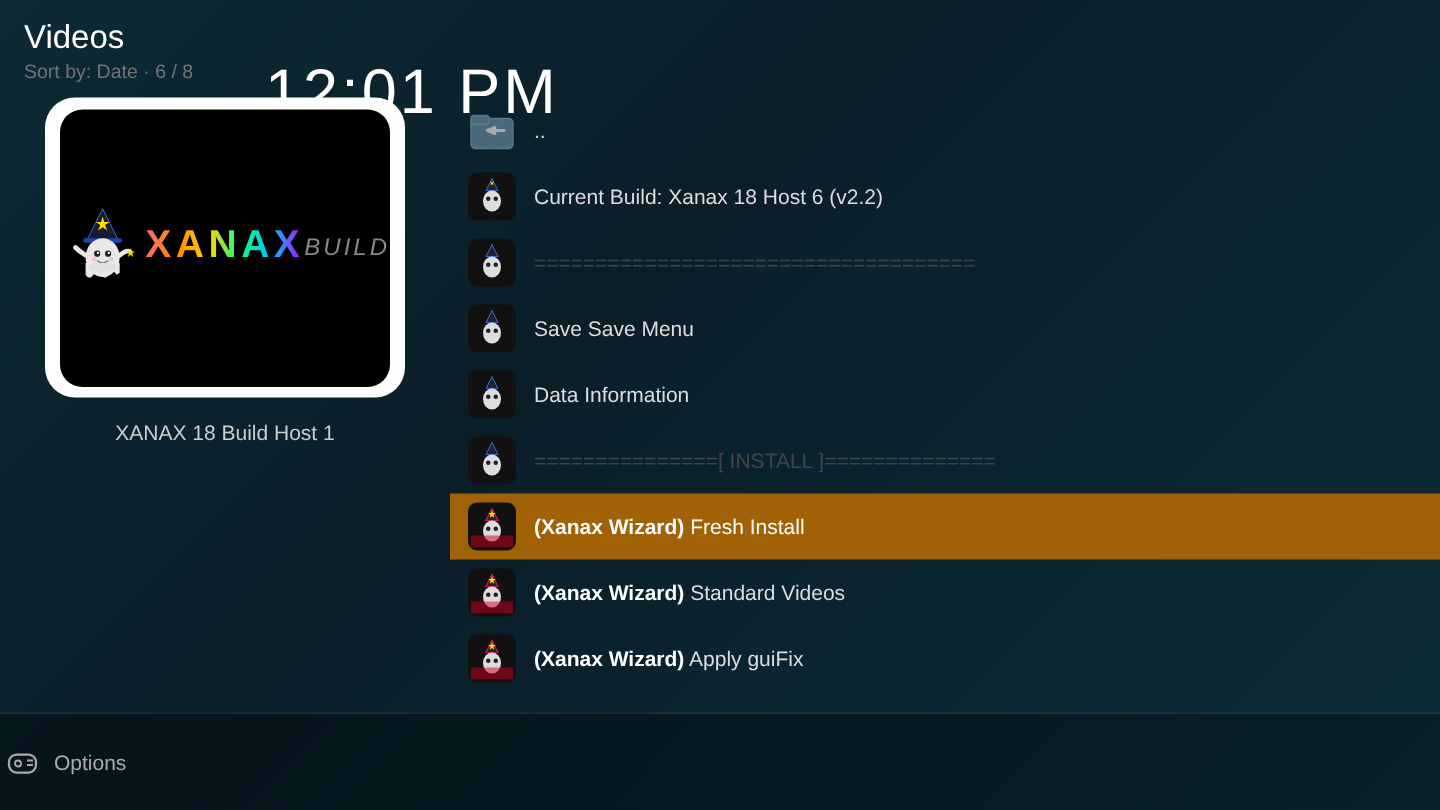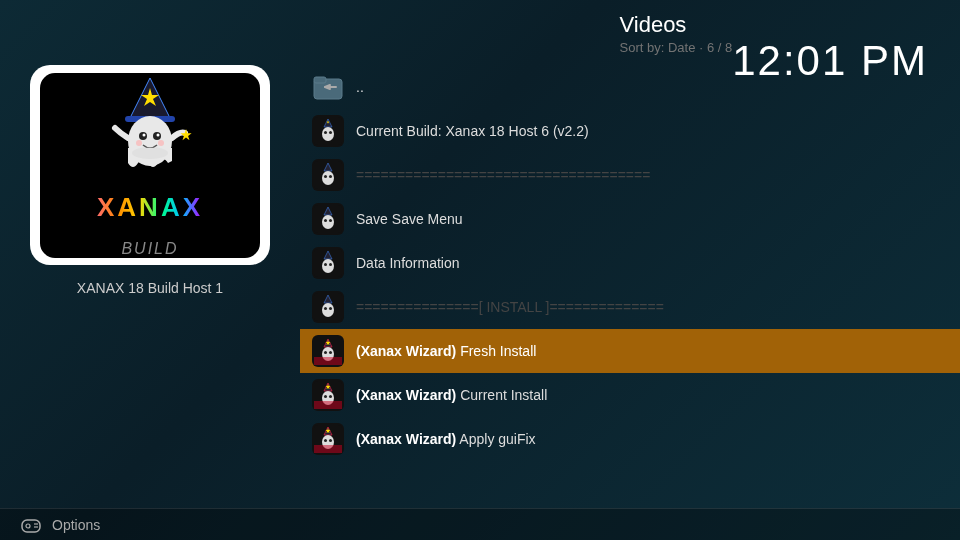--- a/index.html
+++ b/index.html
@@ -13,24 +13,25 @@
       overflow: hidden;
       position: relative;
     }
 
     
     .header {
       position: absolute;
       top: 0;
       left: 0;
       right: 0;
-      padding: 12px 32px;
-      display: flex;
-      justify-content: flex-end;
+      padding: 12px 16px;
+      display: flex;
+      justify-content: flex-start;
       align-items: flex-start;
+      gap: 48px;
     }
 
     .header-left .title {
       font-size: 22px;
       font-weight: 300;
       color: #ffffff;
     }
 
     .header-left .subtitle {
       font-size: 13px;
@@ -67,23 +68,22 @@
       justify-content: center;
       overflow: hidden;
     }
 
     .xanax-logo {
       width: 220px;
       height: 185px;
       background: #000000;
       border-radius: 15px;
       display: flex;
-      flex-direction: column;
-      align-items: center;
-      justify-content: space-between;
+      align-items: center;
+      justify-content: center;
       position: relative;
     }
 
     
     .wizard-svg {
       width: 110px;
       height: 110px;
     }
 
     .xanax-text {
@@ -175,26 +175,26 @@
       color: #555555;
       font-size: 14px;
     }
 
     
     .bottom-bar {
       position: absolute;
       bottom: 0;
       left: 0;
       right: 0;
-      height: 32px;
+      height: 65px;
       background: rgba(0,0,0,0.3);
       border-top: 1px solid rgba(255,255,255,0.1);
       display: flex;
       align-items: center;
-      padding: 0 20px;
+      padding: 0 4px;
       gap: 10px;
     }
 
     .options-icon {
       width: 22px;
       height: 22px;
       color: #aaaaaa;
     }
 
     .options-label {
@@ -395,21 +395,21 @@
         <ellipse cx="14" cy="17" rx="6" ry="7" fill="#ddd"></ellipse>
         <circle cx="11.5" cy="15.5" r="1.5" fill="#222"></circle>
         <circle cx="16.5" cy="15.5" r="1.5" fill="#222"></circle>
         <polygon points="14,3 14.6,5 16.5,5 15,6.2 15.5,8.2 14,7 12.5,8.2 13,6.2 11.5,5 13.4,5" fill="#ffdd00"></polygon>
         <rect x="0" y="20" width="28" height="8" rx="0 0 4 4" fill="#cc0022" opacity="0.5"></rect>
       </svg>
     </div>
     <span class="item-label">
       <span class="bold-part">(Xanax Wizard)</span>
       <span> </span>
-      <span>Current Install</span>
+      <span>Standard Videos</span>
     </span>
   </div>
 
   <div class="list-item">
     <div class="mini-xanax item-icon">
       <svg viewBox="0 0 28 28" xmlns="http://www.w3.org/2000/svg">
         <rect width="28" height="28" rx="4" fill="#111"></rect>
         <polygon points="14,2 10,10 18,10" fill="#223" stroke="#cc2244" stroke-width="0.8"></polygon>
         <ellipse cx="14" cy="17" rx="6" ry="7" fill="#ddd"></ellipse>
         <circle cx="11.5" cy="15.5" r="1.5" fill="#222"></circle>

